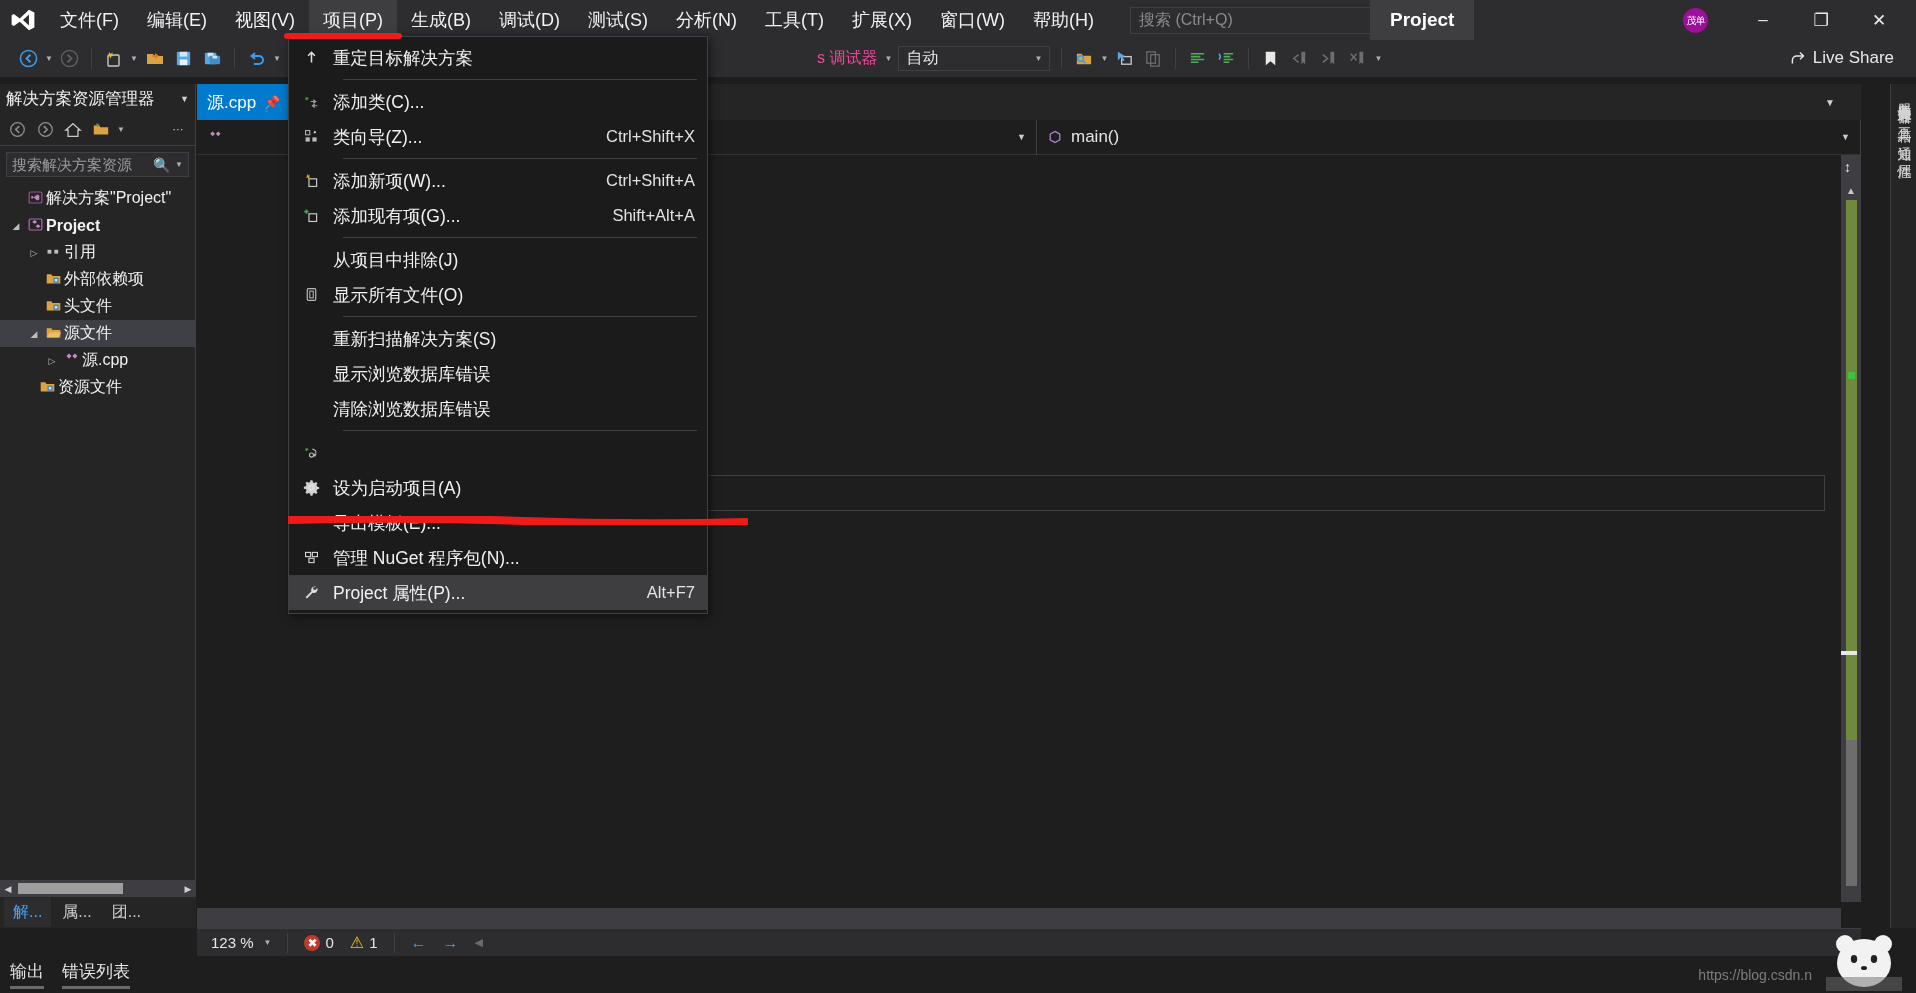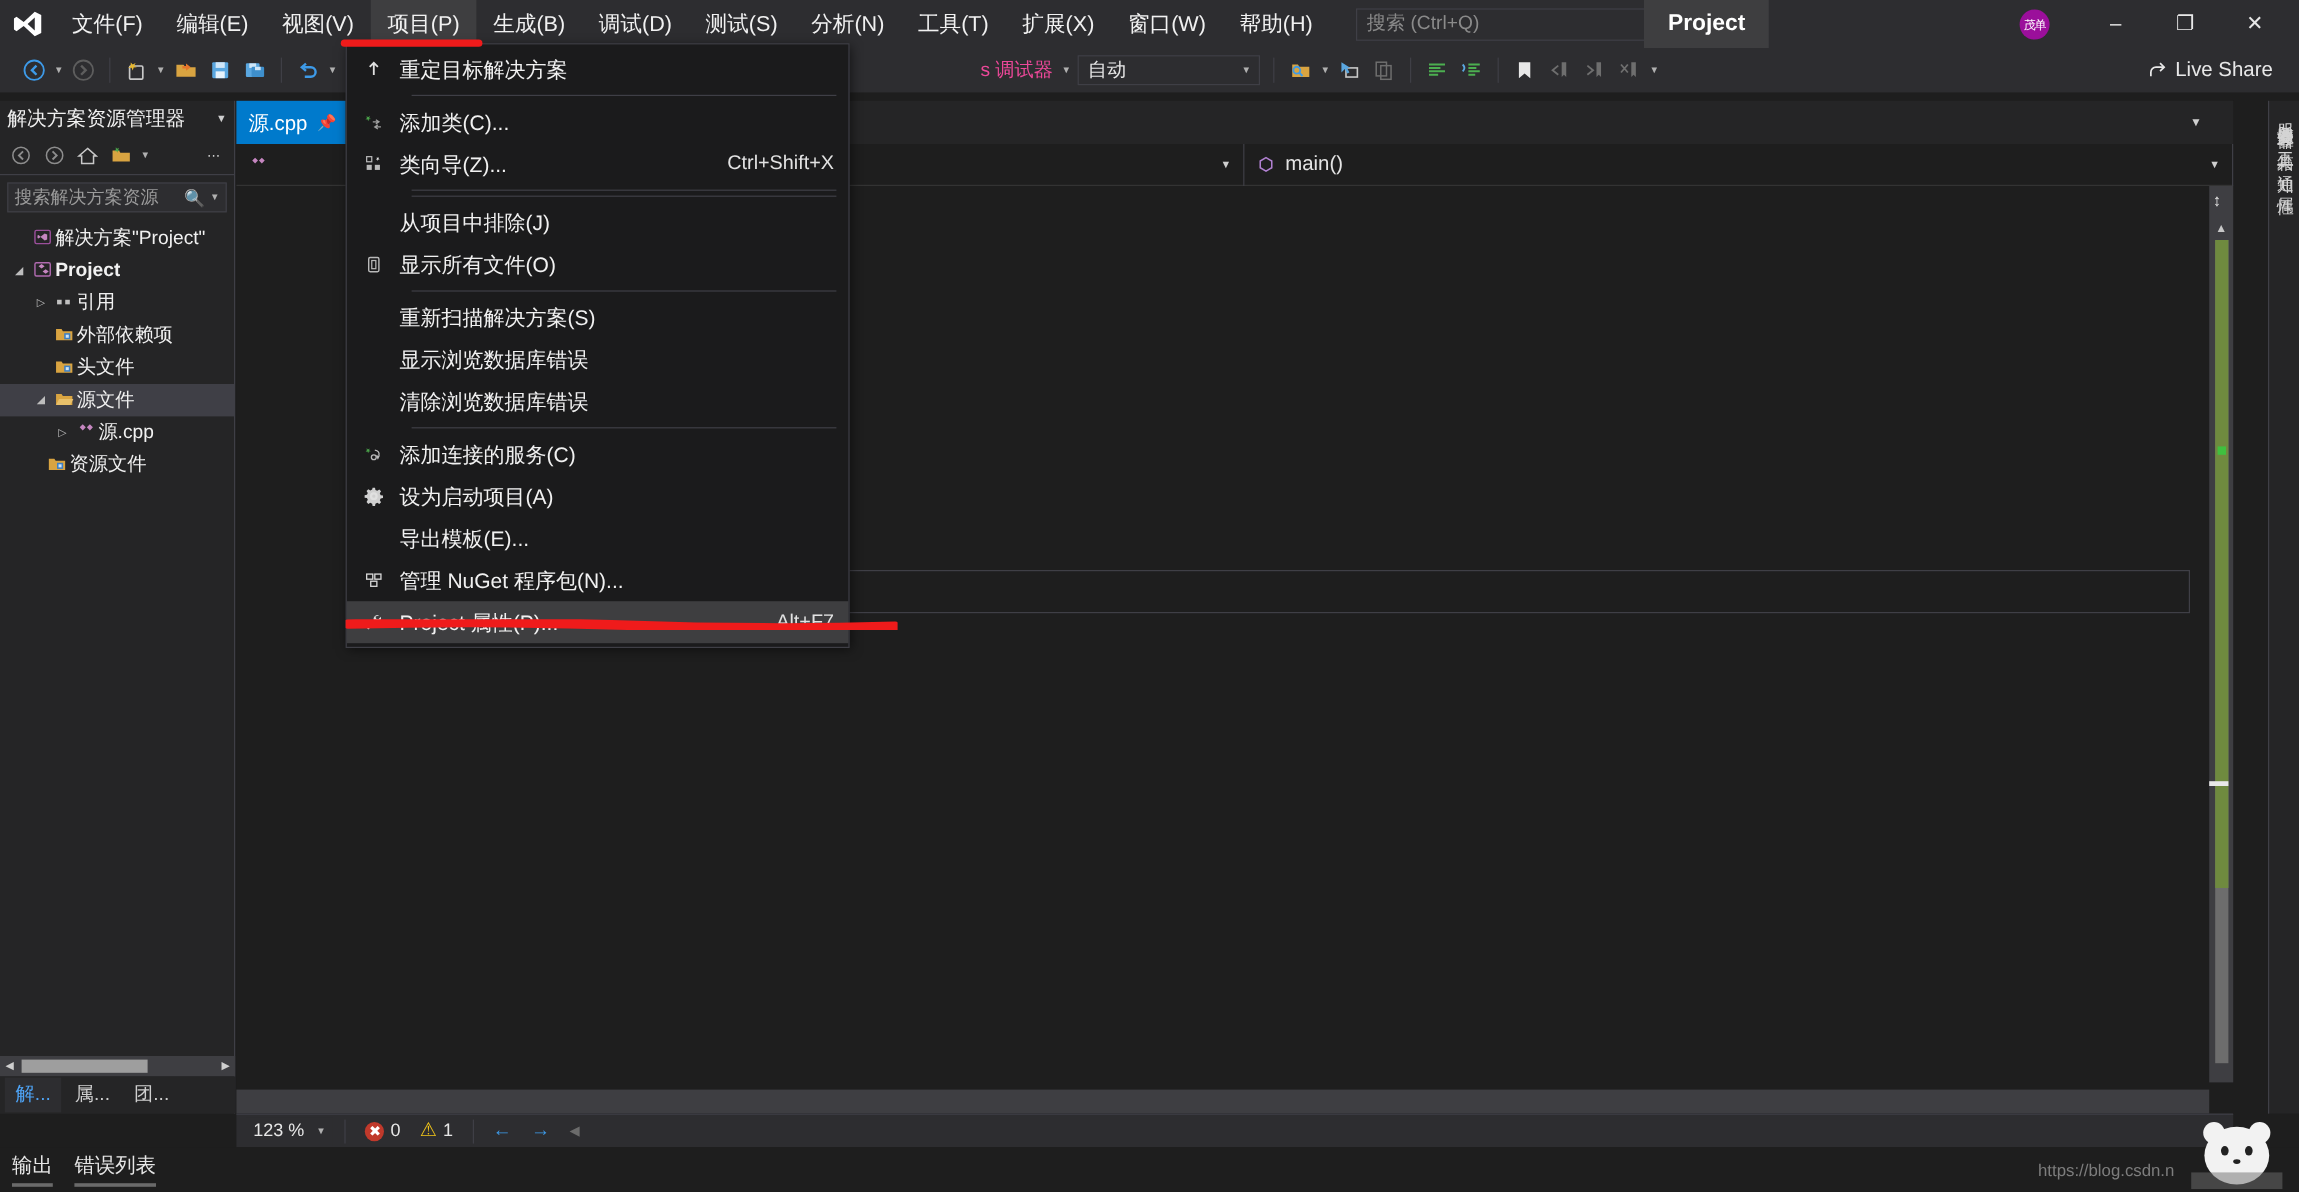--- a/index.html
+++ b/index.html
@@ -679,20 +679,44 @@
               <rect x="3" y="11" width="5" height="5" fill="#b9b9b9"></rect>
               <rect x="11" y="11" width="5" height="5" fill="#b9b9b9"></rect>
               <path d="M13 3 l.8 1.2 L15.2 3.6 L14.6 5 L16 5.6 L14.4 5.8 L14 7.2 L13.4 5.9 L12 6 L13 5 Z" fill="#e8e8e8"></path>
             </svg>
           </span>
         </span>
         <span class="dd-lab">类向导(Z)...</span>
         <span class="dd-key">Ctrl+Shift+X</span>
       </div>
       <div class="dd-sep"></div>
+      <div class="dd-row">
+        <span class="dd-ico">
+          <span style="display: inline-flex; align-items: center; justify-content: center;">
+            <svg width="17" height="17" viewBox="0 0 20 20">
+              <rect x="7" y="8" width="9" height="9" fill="none" stroke="#c8c8c8" stroke-width="1.4"></rect>
+              <path d="M5 2 l1 2 l2.2 -1 l-1 2.2 l2 .9 l-2.2 .4 l-.7 2.1 l-.9 -2.1 l-2.2 .3 l1.4 -1.6 Z" fill="#e8a81e"></path>
+            </svg>
+          </span>
+        </span>
+        <span class="dd-lab">添加新项(W)...</span>
+        <span class="dd-key">Ctrl+Shift+A</span>
+      </div>
+      <div class="dd-row">
+        <span class="dd-ico">
+          <span style="display: inline-flex; align-items: center; justify-content: center;">
+            <svg width="17" height="17" viewBox="0 0 20 20">
+              <rect x="7" y="8" width="9" height="9" fill="none" stroke="#c8c8c8" stroke-width="1.4"></rect>
+              <path d="M4 3 v5 M1.5 5.5 h5" stroke="#4aa24a" stroke-width="2"></path>
+            </svg>
+          </span>
+        </span>
+        <span class="dd-lab">添加现有项(G)...</span>
+        <span class="dd-key">Shift+Alt+A</span>
+      </div>
       <div class="dd-sep"></div>
       <div class="dd-row">
         <span class="dd-ico"></span>
         <span class="dd-lab">从项目中排除(J)</span>
       </div>
       <div class="dd-row">
         <span class="dd-ico">
           <span style="display: inline-flex; align-items: center; justify-content: center;">
             <svg width="17" height="17" viewBox="0 0 20 20">
               <rect x="5" y="3" width="10" height="14" rx="1.4" fill="none" stroke="#b9b9b9" stroke-width="1.4"></rect>
@@ -719,21 +743,20 @@
       <div class="dd-row">
         <span class="dd-ico">
           <span style="display: inline-flex; align-items: center; justify-content: center;">
             <svg width="17" height="17" viewBox="0 0 20 20">
               <path d="M3 4 l1.1 1.5 L6 4.4 L5.3 6.2 L7.1 7 L5.1 7.3 L4.5 9 L3.8 7.3 L2 7.5 L3.2 6.2 Z" fill="#4aa24a"></path>
               <path d="M11 6 q5 1 4 5 M13 12 l2 0 l-1 2 Z" stroke="#b9b9b9" stroke-width="1.3" fill="none"></path>
               <circle cx="10" cy="13" r="2.4" fill="none" stroke="#b9b9b9" stroke-width="1.3"></circle>
             </svg>
           </span>
         </span>
-        <span class="dd-lab">添加连接的服务(C)</span>
       </div>
       <div class="dd-row">
         <span class="dd-ico">
           <span style="display: inline-flex; align-items: center; justify-content: center;">
             <svg width="17" height="17" viewBox="0 0 20 20">
               <path d="M10 6.2a3.8 3.8 0 1 0 0 7.6 3.8 3.8 0 0 0 0-7.6zm0 2.2a1.6 1.6 0 1 1 0 3.2 1.6 1.6 0 0 1 0-3.2z" fill="#e0e0e0"></path>
               <path d="M8.8 1.6h2.4l.4 2.3 1.8.8 2-1.2 1.7 1.7-1.2 2 .8 1.8 2.3.4v2.4l-2.3.4-.8 1.8 1.2 2-1.7 1.7-2-1.2-1.8.8-.4 2.3H8.8l-.4-2.3-1.8-.8-2 1.2L2.9 15.6l1.2-2-.8-1.8-2.3-.4V9l2.3-.4.8-1.8-1.2-2L4.6 3.1l2 1.2 1.8-.8z" fill="#e0e0e0" opacity=".92"></path>
             </svg>
           </span>
         </span>

